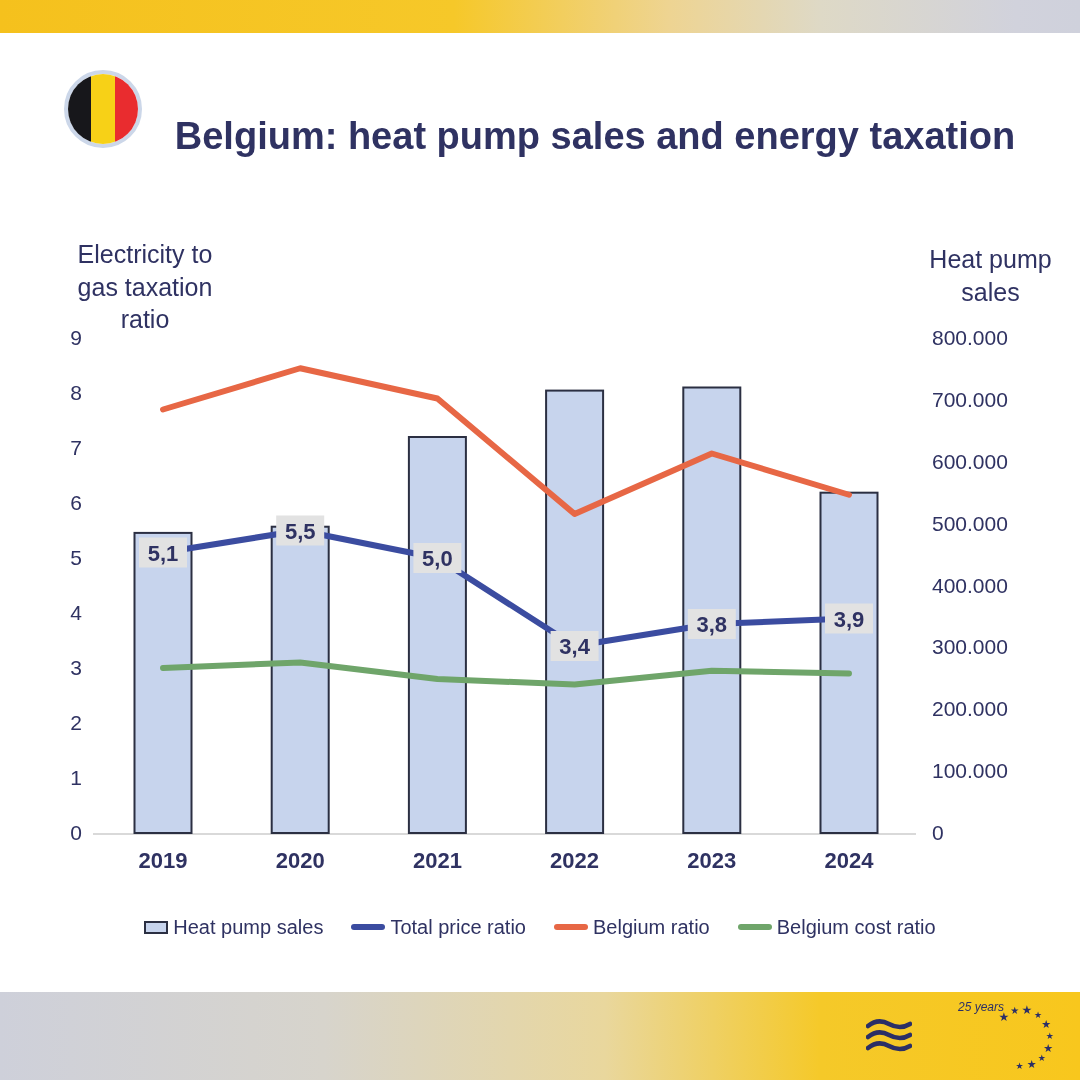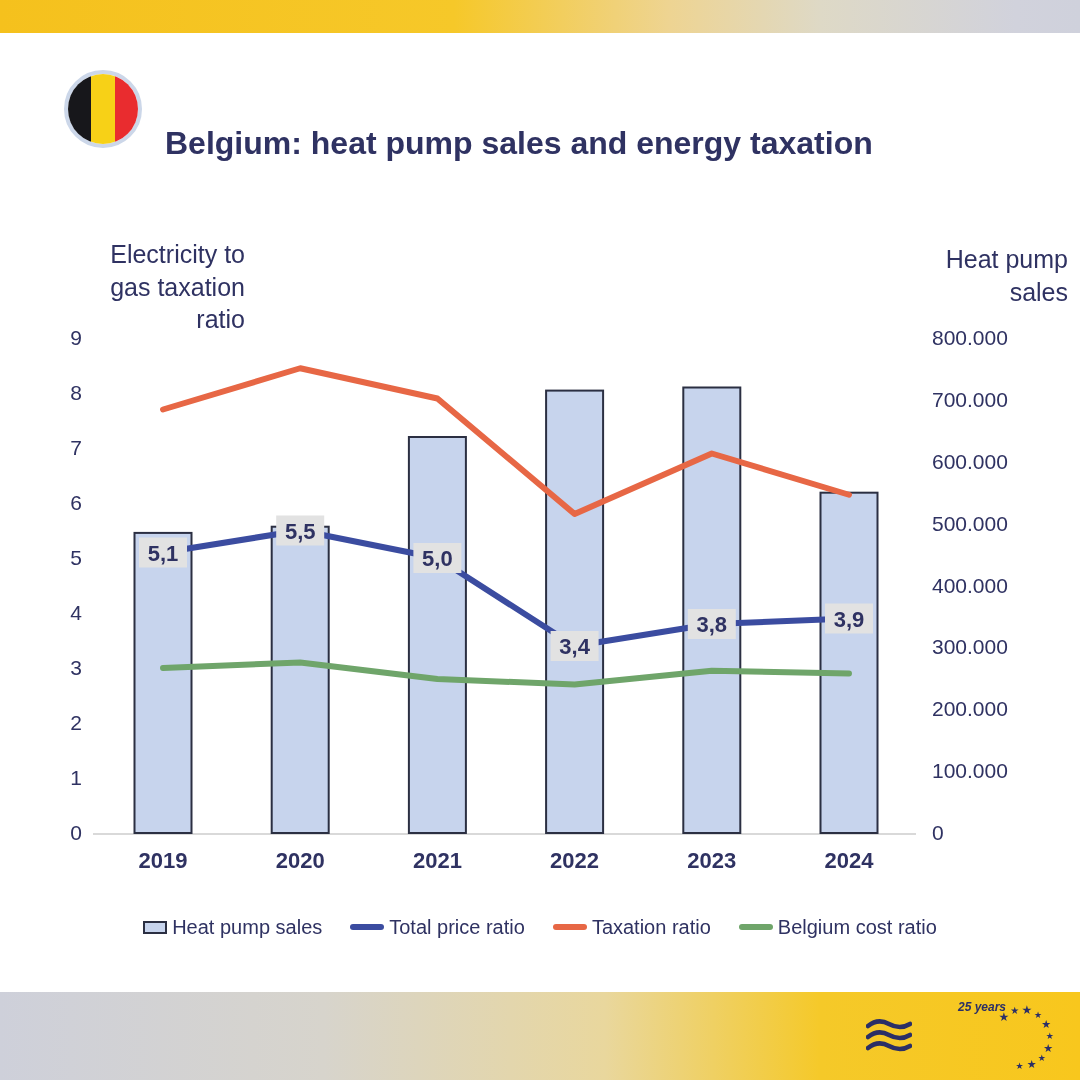--- a/index.html
+++ b/index.html
@@ -10,25 +10,25 @@
   .top-bar{
     position:absolute;left:0;top:0;width:1080px;height:33px;
     background:linear-gradient(90deg,#f5c11d 0%,#f6c829 42%,#eed492 62%,#ded9c6 76%,#d1d2dc 94%,#cfd1dc 100%);
   }
   .flag{
     position:absolute;left:64px;top:70px;width:78px;height:78px;border-radius:50%;
     border:4px solid #ccd7e9;box-sizing:border-box;overflow:hidden;display:flex;
   }
   .flag .stripe{flex:1;}
   .page-title{
-    position:absolute;left:165px;top:104px;width:860px;
-    font-size:32px;font-weight:bold;color:#2F3262;letter-spacing:0px;
+    position:absolute;left:165px;top:90px;width:860px;
+    font-size:38px;font-weight:bold;color:#2F3262;letter-spacing:0px;text-align:center;
   }
   .axis-title{
-    position:absolute;text-align:right;font-size:25px;line-height:1.3;
+    position:absolute;text-align:center;font-size:25px;line-height:1.3;
     color:#2F3262;white-space:pre-line;
   }
   .axis-title.left{left:45px;top:238px;width:200px;}
   .axis-title.right{left:913px;top:243px;width:155px;}
   svg#chart{position:absolute;left:0;top:0;}
   svg#chart text{font-family:"Liberation Sans",sans-serif;fill:#2F3262;}
   .legend{
     position:absolute;left:0;top:907px;width:1080px;height:40px;
     display:flex;justify-content:center;align-items:center;gap:28px;
     font-size:20px;color:#2F3262;
@@ -41,21 +41,21 @@
     background:linear-gradient(90deg,#ced0da 0%,#d7d4cc 30%,#e9d79d 56%,#f5c929 76%,#f8c71d 100%);
   }
   .footer-logo{position:absolute;right:24px;top:6px;width:190px;height:76px;}
   .waves-icon{position:absolute;left:0;top:20px;}
   .ehpa-wordmark{
     position:absolute;left:50px;top:11px;font-size:46px;font-weight:bold;
     color:#2b2f66;letter-spacing:-2px;
   }
   .years-badge{
     position:absolute;left:92px;top:2px;font-size:12px;font-style:italic;
-    font-weight:bold;color:#2b2f66;
+    font-weight:normal;color:#2b2f66;
   }
   .eu-stars{position:absolute;left:126px;top:4px;width:64px;height:68px;}
   .eu-stars .star{position:absolute;color:#2b2f66;transform:translate(-50%,-50%);line-height:1;}
 </style>
 </head>
 <body>
 
 <div class="top-bar"></div>
 
 <div class="flag">
@@ -126,21 +126,21 @@
   <div class="legend-item">
     <span class="swatch-bar"></span>
     <span>Heat pump sales</span>
   </div>
   <div class="legend-item">
     <span class="swatch-line" id="sw-line-1" style="background: rgb(59, 76, 160);"></span>
     <span>Total price ratio</span>
   </div>
   <div class="legend-item">
     <span class="swatch-line" id="sw-line-2" style="background: rgb(231, 103, 69);"></span>
-    <span>Taxation ratio</span>
+    <span>Belgium ratio</span>
   </div>
   <div class="legend-item">
     <span class="swatch-line" id="sw-line-3" style="background: rgb(111, 165, 106);"></span>
     <span>Belgium cost ratio</span>
   </div>
 </div>
 
 <div class="footer-bar">
   <div class="footer-logo">
     <svg class="waves-icon" width="46" height="38" viewBox="0 0 46 38">

